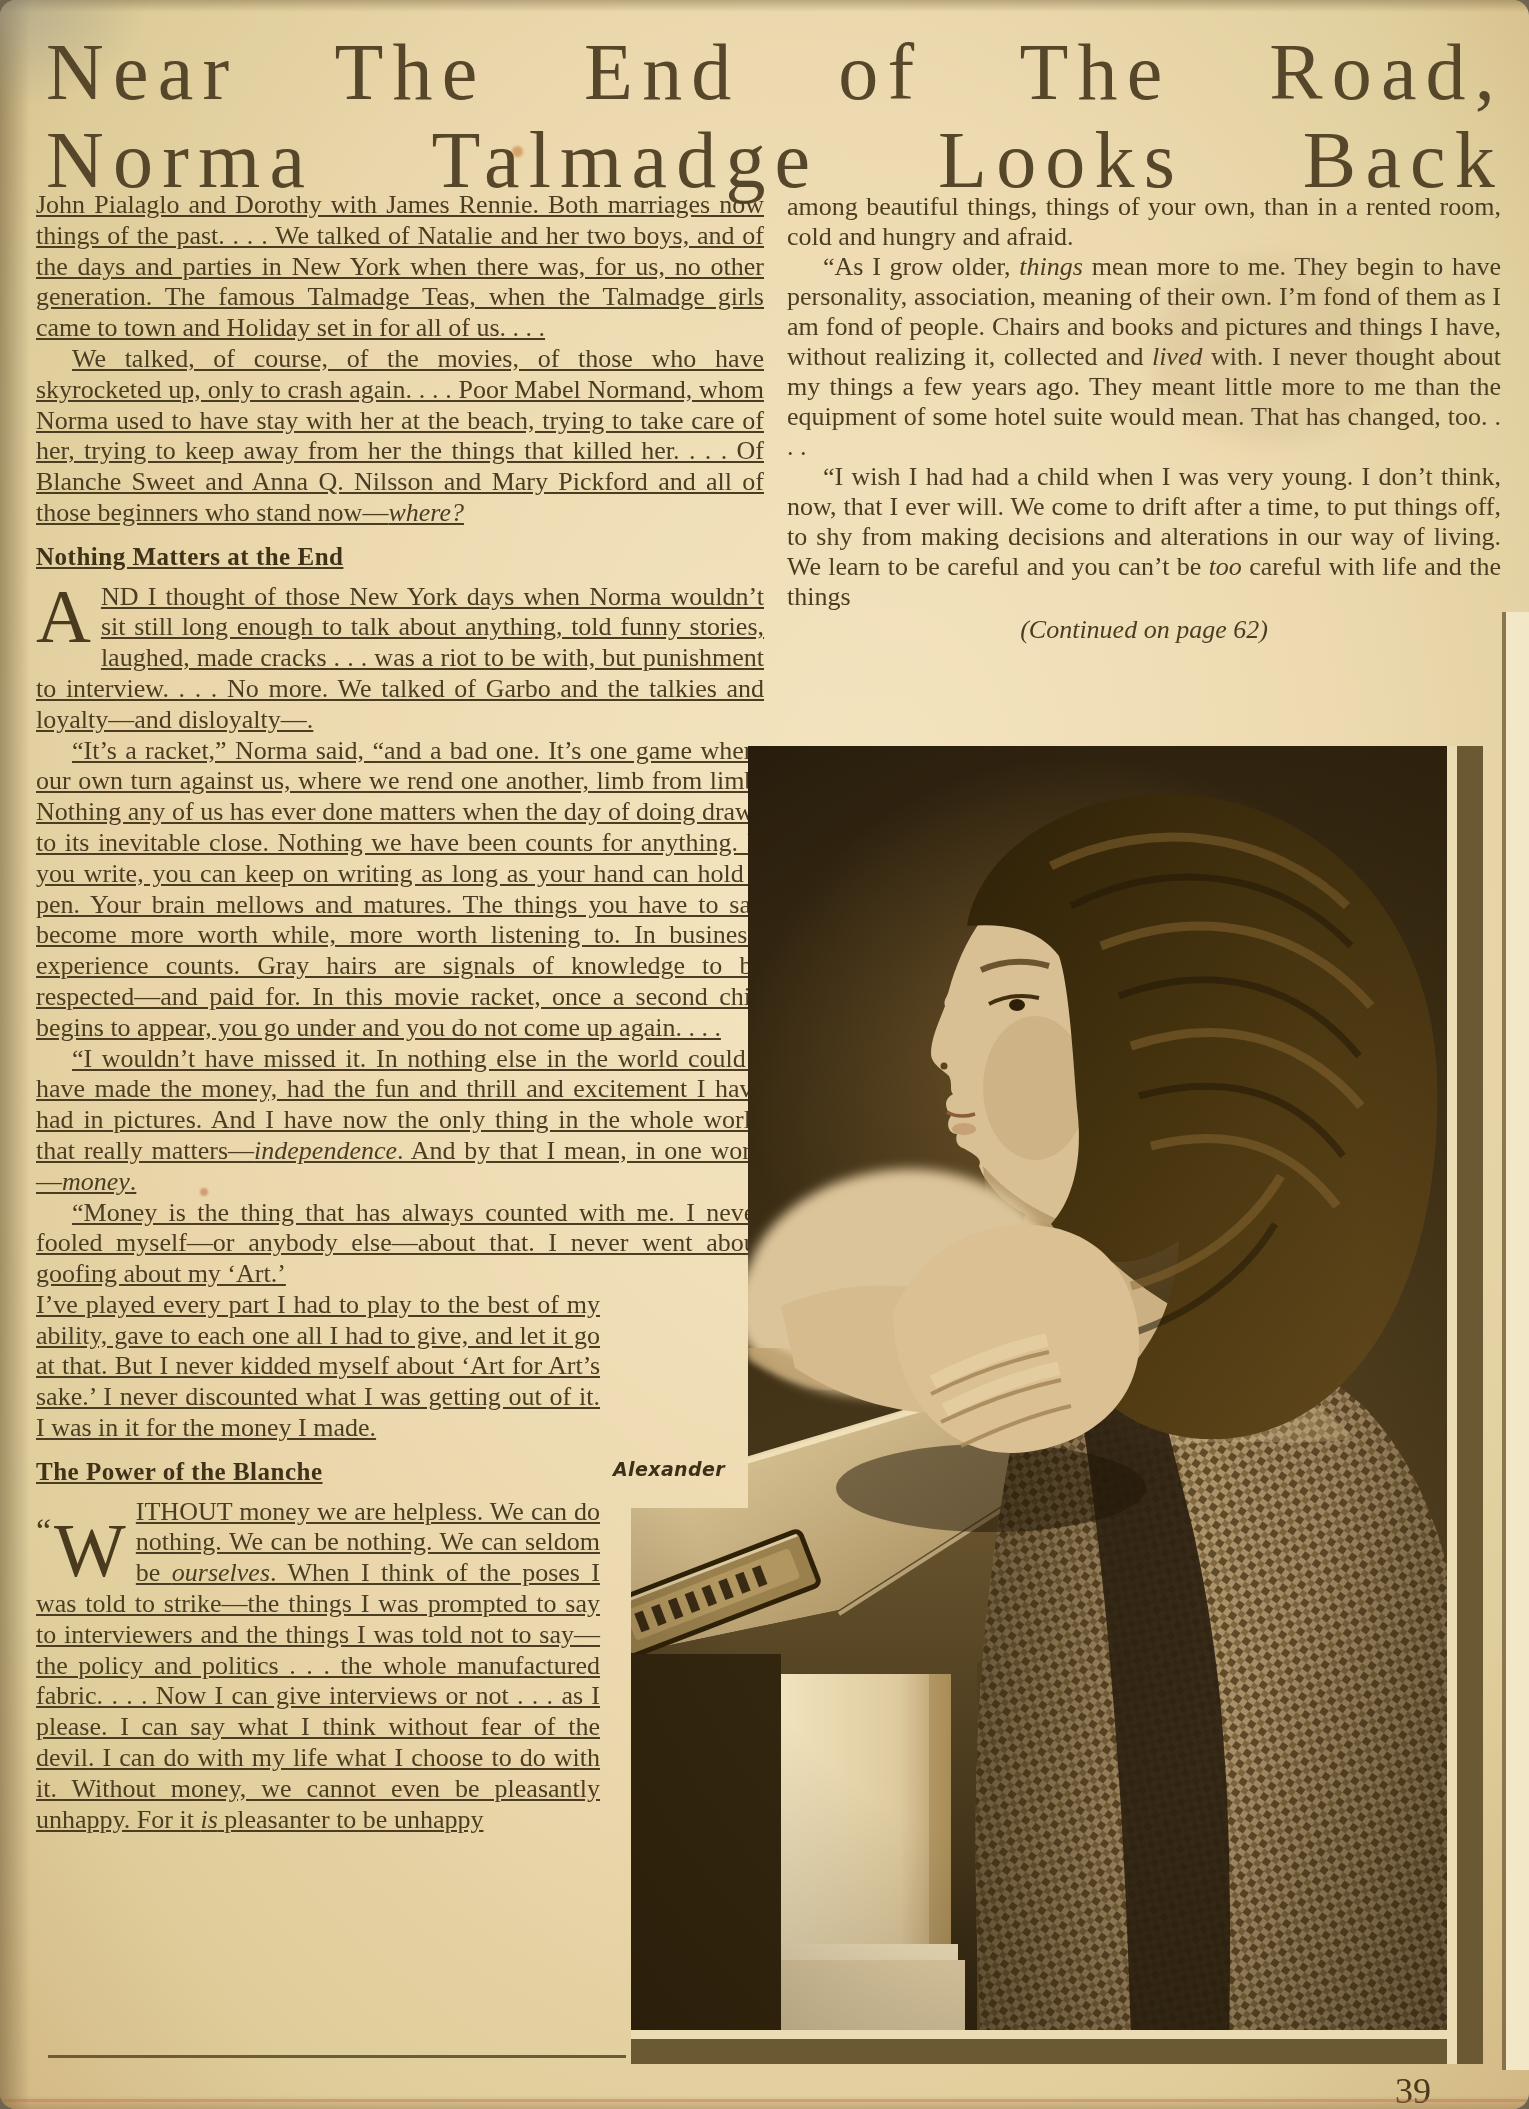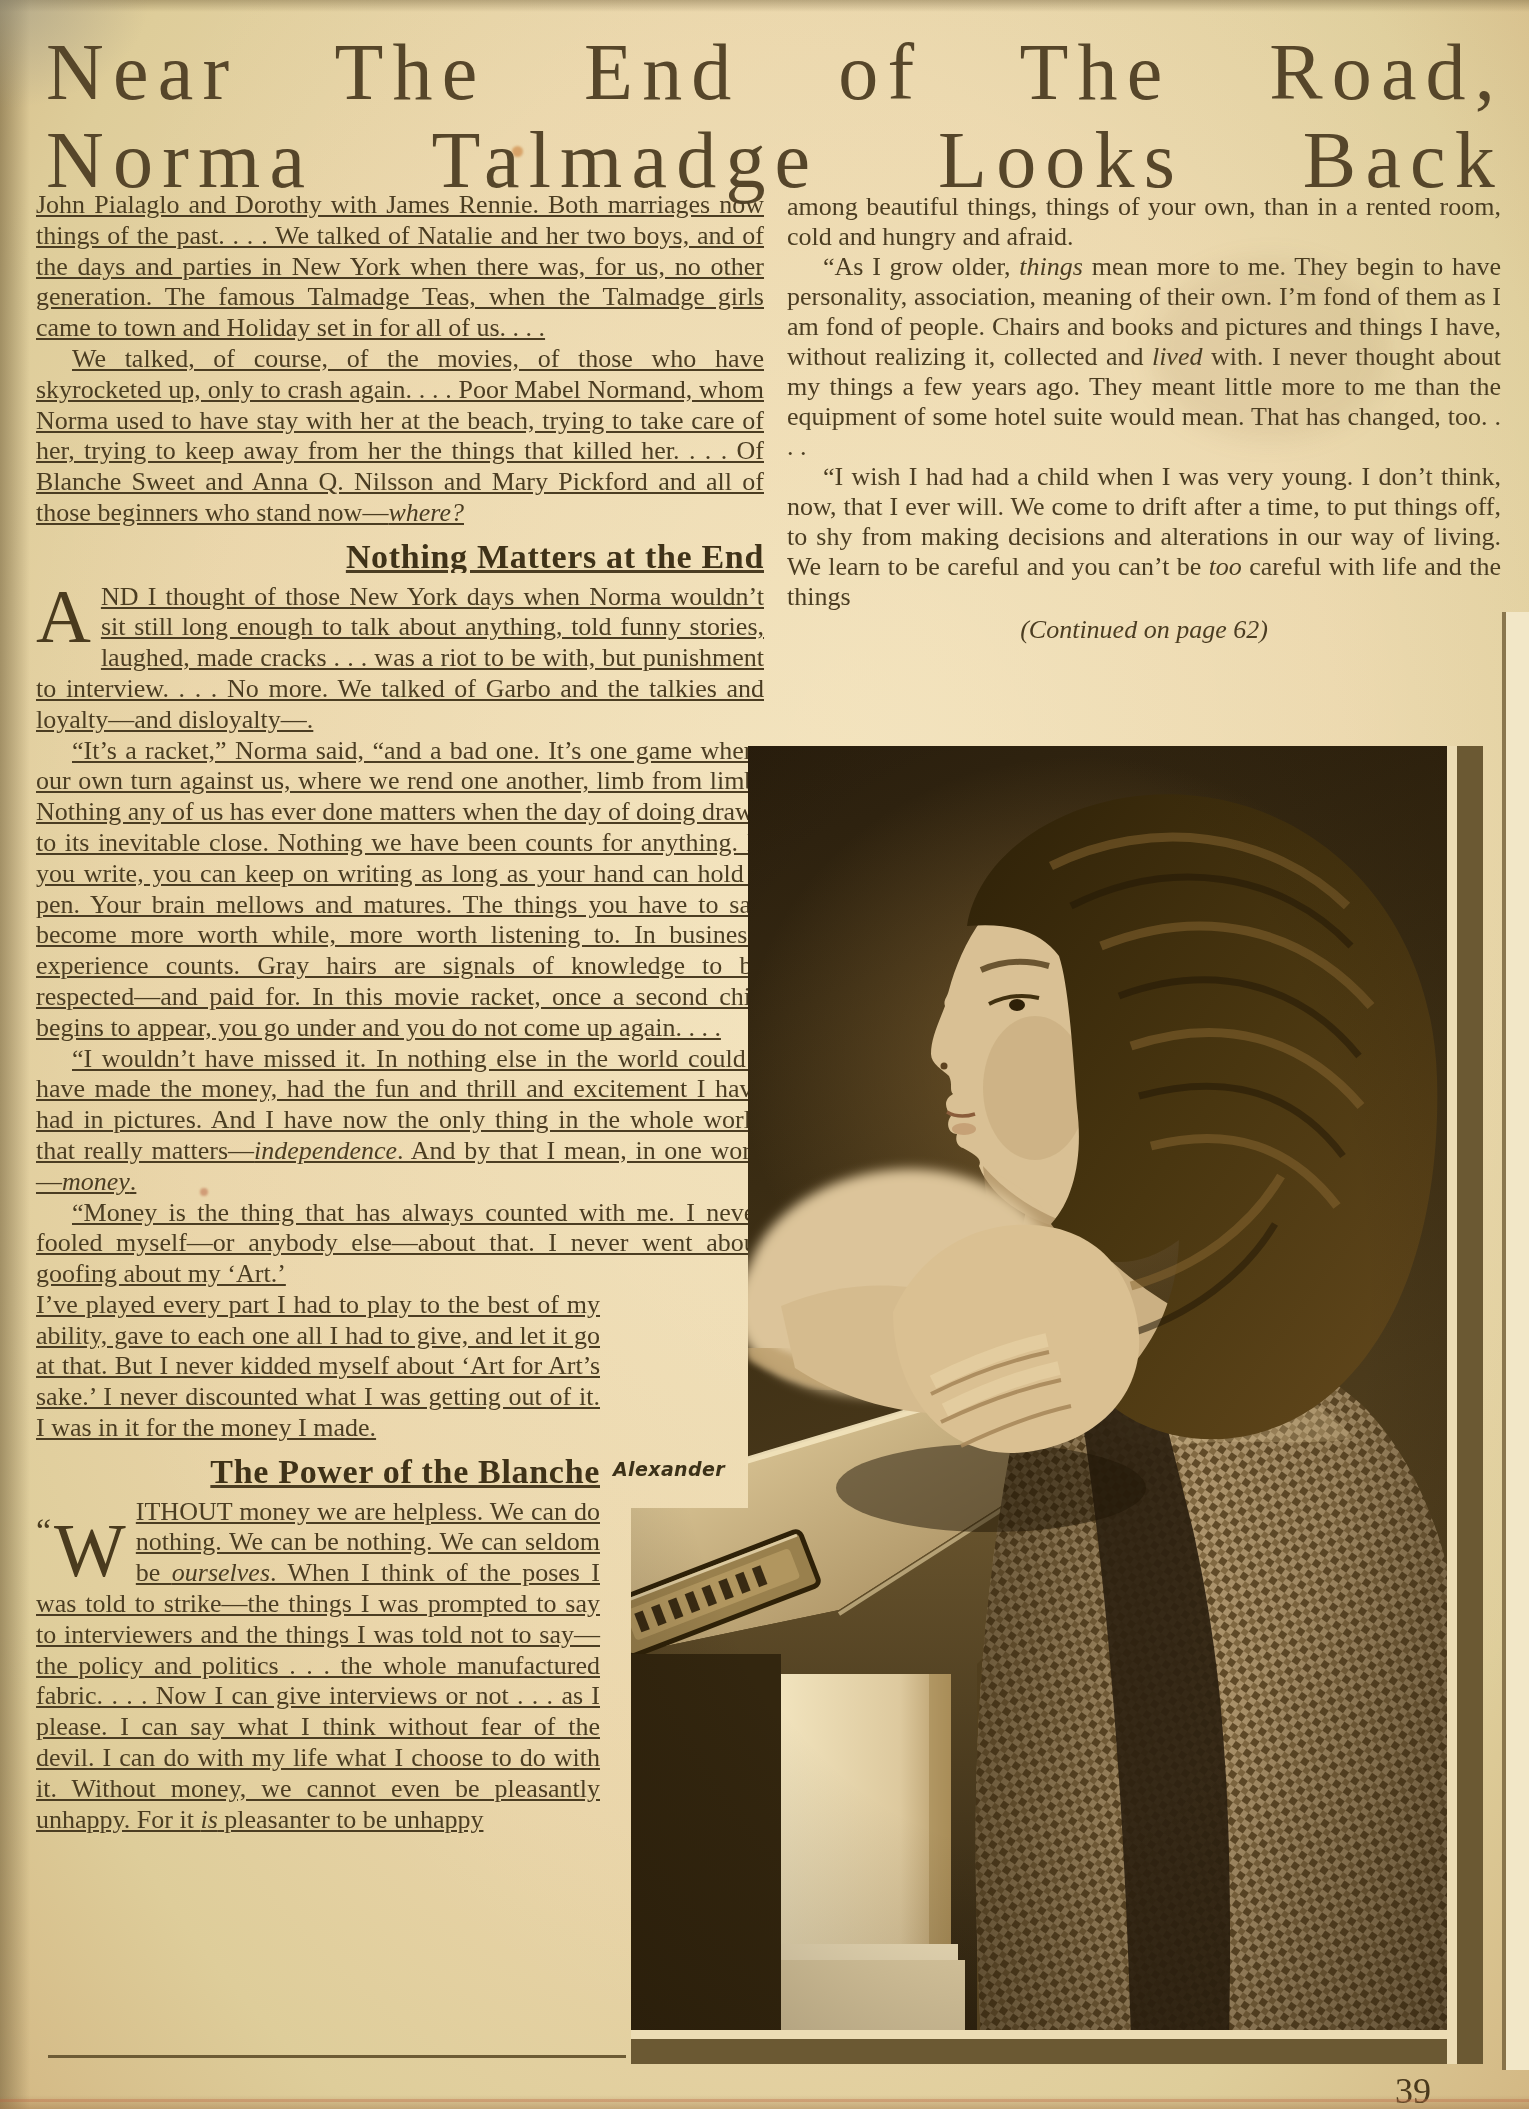--- a/index.html
+++ b/index.html
@@ -2,20 +2,21 @@
 <html><head>
 <meta charset="utf-8">
 <style>
   html,body{margin:0;padding:0;background:#6f6450;}
   .page{
     position:relative;width:1529px;height:2109px;overflow:hidden;
     font-family:"Liberation Serif",serif;color:#4b3d22;
     background:
       radial-gradient(ellipse at 58% 38%, rgba(255,245,215,.35), rgba(255,245,215,0) 70%),
       radial-gradient(ellipse at 50% 45%, #eedcb4 0%, #e9d4a8 55%, #decd9a 80%, #d3b884 100%);
+    border-radius: 16px;
   }
   
   .edge-left{position:absolute;left:0;top:0;width:30px;height:100%;
     background:linear-gradient(90deg, rgba(110,92,55,.55), rgba(110,92,55,0));}
   .edge-top{position:absolute;left:0;top:0;width:100%;height:12px;
     background:linear-gradient(180deg, rgba(110,92,55,.4), rgba(110,92,55,0));}
   .corner-tl{position:absolute;left:0;top:0;width:150px;height:110px;
     background:radial-gradient(ellipse at 0 0, rgba(150,150,135,.55), rgba(150,150,135,0) 70%);}
   .edge-bottom{position:absolute;left:0;bottom:0;width:100%;height:14px;
     background:linear-gradient(0deg, rgba(160,115,70,.45), rgba(160,115,70,0));}
@@ -33,21 +34,21 @@
   .title{position:absolute;left:46px;top:28px;width:1458px;color:#56462a;}
   .tline{font-size:80px;line-height:88px;letter-spacing:.115em;
     text-align:justify;text-align-last:justify;white-space:normal;}
 
   
   .col{position:absolute;text-align:justify;}
   .col-left{left:36px;top:190px;width:728px;font-size:26px;line-height:30.8px;text-decoration:underline;}
   .col-right{left:787px;top:192px;width:714px;font-size:26px;line-height:30px;}
   .para{margin:0;text-indent:36px;}
   .para.flush{text-indent:0;}
-  .subhead{font-size:34px;font-weight:700;text-align:right;color:#3f3218;
+  .subhead{font-size:25px;font-weight:700;text-align:left;color:#3f3218;
     margin:13px 0 9px;overflow:hidden;letter-spacing:.02em;}
   .dropcap{float:left;font-size:76px;line-height:58px;padding:5px 10px 0 0;color:#4a3b1e;}
   .dropcap .dq{font-size:34px;vertical-align:34px;margin-right:3px;letter-spacing:0;}
   .notch{float:right;width:152px;height:640px;margin:4px 0 0 12px;}
   .para.cont{text-align:center;text-indent:0;margin-top:3px;}
 
   
   .photo{position:absolute;left:631px;top:746px;width:852px;height:1318px;
     clip-path:polygon(117px 0px, 852px 0px, 852px 1318px, 0px 1318px, 0px 762px, 117px 762px);}
   .photo svg{display:block;width:100%;height:100%;}

